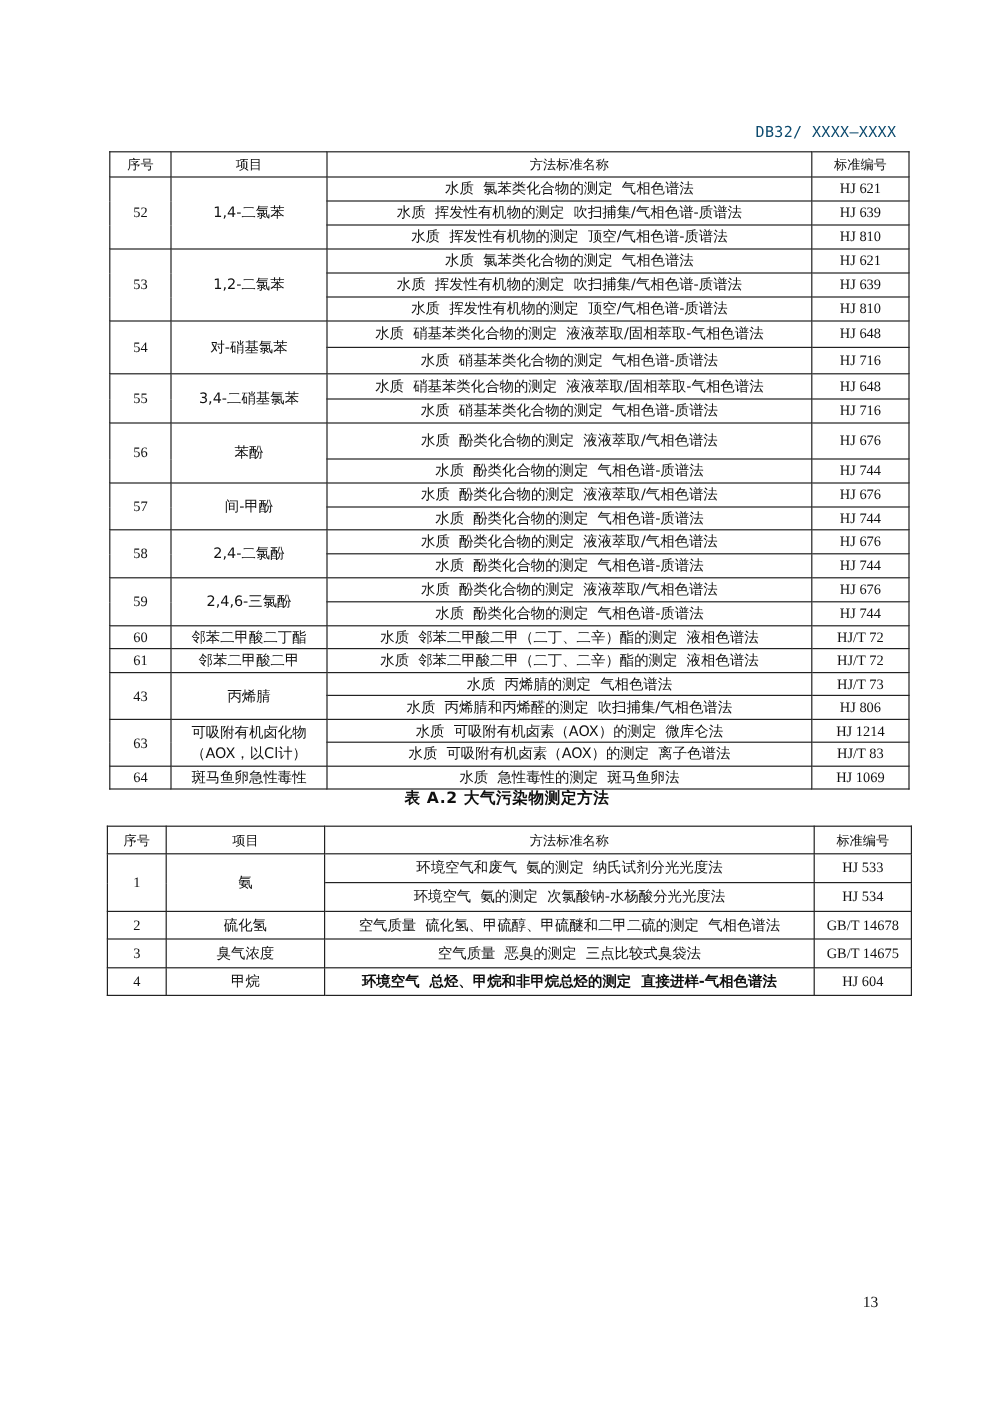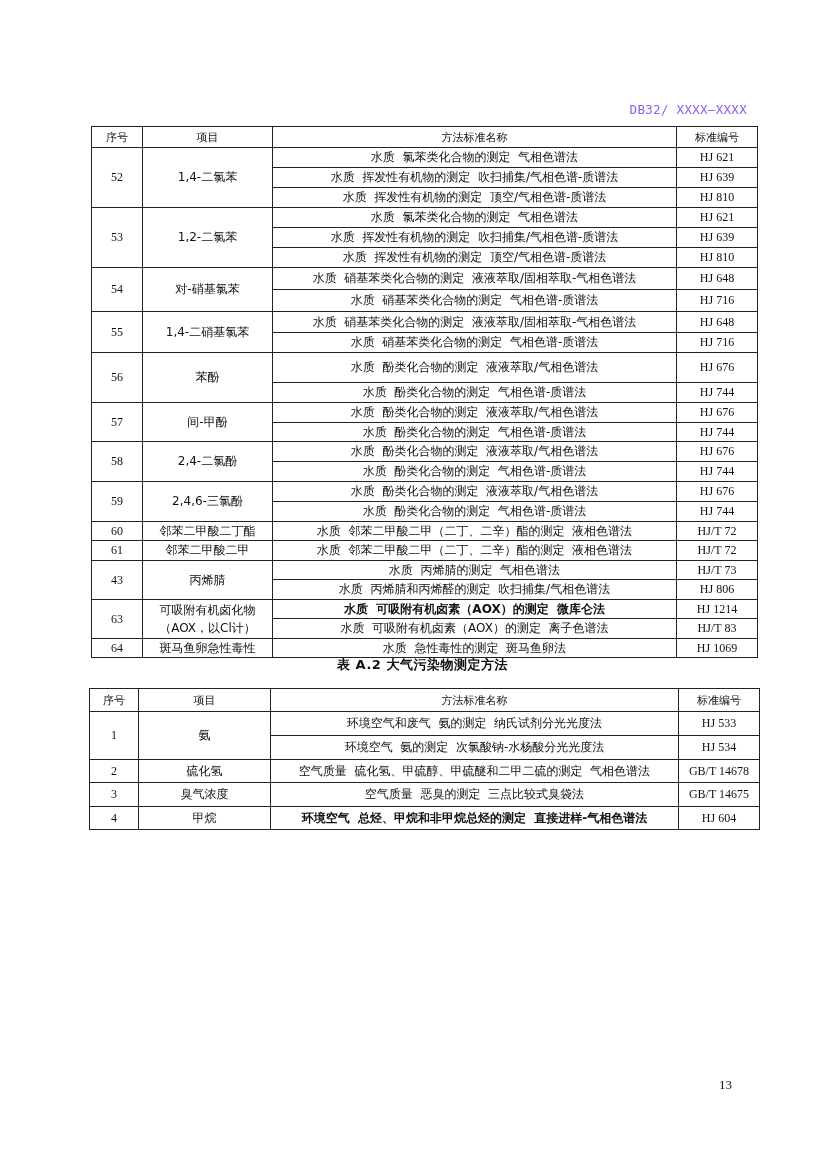--- a/index.html
+++ b/index.html
@@ -1,19 +1,19 @@
 <!DOCTYPE html>
 <html><head>
 <meta charset="utf-8">
 <style>
   html, body { margin: 0; padding: 0; background: #ffffff; }
   body { width: 827px; height: 1169px; position: relative; overflow: hidden;
          font-family: "DejaVu Serif", "Liberation Serif", serif; color: #111; }
   .page-header { position: absolute; top: 102px; right: 80px; font-family: "DejaVu Sans Mono", "Liberation Mono", monospace;
-                 font-size: 12.5px; letter-spacing: 0.3px; color: #8b5cf6; }
+                 font-size: 12.5px; letter-spacing: 0.3px; color: #0c4a6e; }
   table.std { position: absolute; border-collapse: collapse; table-layout: fixed; }
   table.std td, table.std th { border: 1px solid #222; padding: 0; text-align: center; vertical-align: middle;
          font-size: 12px; line-height: 13px; font-weight: normal; white-space: nowrap; overflow: hidden; }
   table.std th { font-family: "DejaVu Sans", "Liberation Sans", sans-serif; font-size: 11px; }
   .cjk { font-family: "DejaVu Sans", "Liberation Sans", sans-serif; font-size: 12px; }
   .code { font-family: "Liberation Serif", "DejaVu Serif", serif; font-size: 12.5px; }
   .num { font-family: "Liberation Serif", "DejaVu Serif", serif; font-size: 12.5px; }
   #t1 { left: 91px; top: 126px; width: 666px; }
   #t2 { left: 89px; top: 688px; width: 670px; }
   .caption { position: absolute; top: 656px; left: 0; width: 845px; text-align: center;
@@ -81,21 +81,21 @@
         <td class="cjk" style="white-space: pre;">水质  硝基苯类化合物的测定  液液萃取/固相萃取-气相色谱法</td>
         <td class="code">HJ 648</td>
       </tr>
       <tr style="height: 22px;">
         <td class="cjk" style="white-space: pre;">水质  硝基苯类化合物的测定  气相色谱-质谱法</td>
         <td class="code">HJ 716</td>
       </tr>
       <tr style="height: 21px;">
         <td class="num" rowspan="2">55</td>
         <td class="cjk" rowspan="2">
-          <div>1,4-二硝基氯苯</div>
+          <div>3,4-二硝基氯苯</div>
         </td>
         <td class="cjk" style="white-space: pre;">水质  硝基苯类化合物的测定  液液萃取/固相萃取-气相色谱法</td>
         <td class="code">HJ 648</td>
       </tr>
       <tr style="height: 20px;">
         <td class="cjk" style="white-space: pre;">水质  硝基苯类化合物的测定  气相色谱-质谱法</td>
         <td class="code">HJ 716</td>
       </tr>
       <tr style="height: 30px;">
         <td class="num" rowspan="2">56</td>
@@ -172,21 +172,21 @@
       <tr style="height: 20px;">
         <td class="cjk" style="white-space: pre;">水质  丙烯腈和丙烯醛的测定  吹扫捕集/气相色谱法</td>
         <td class="code">HJ 806</td>
       </tr>
       <tr style="height: 19px;">
         <td class="num" rowspan="2">63</td>
         <td class="cjk" rowspan="2">
           <div>可吸附有机卤化物</div>
           <div style="margin-top: 5px;">（AOX，以Cl计）</div>
         </td>
-        <td class="cjk" style="white-space: pre; font-weight: bold;">水质  可吸附有机卤素（AOX）的测定  微库仑法</td>
+        <td class="cjk" style="white-space: pre;">水质  可吸附有机卤素（AOX）的测定  微库仑法</td>
         <td class="code">HJ 1214</td>
       </tr>
       <tr style="height: 20px;">
         <td class="cjk" style="white-space: pre; margin-top: 40px;">水质  可吸附有机卤素（AOX）的测定  离子色谱法</td>
         <td class="code">HJ/T 83</td>
       </tr>
       <tr style="height: 19px;">
         <td class="num" rowspan="1">64</td>
         <td class="cjk" rowspan="1">
           <div>斑马鱼卵急性毒性</div>

